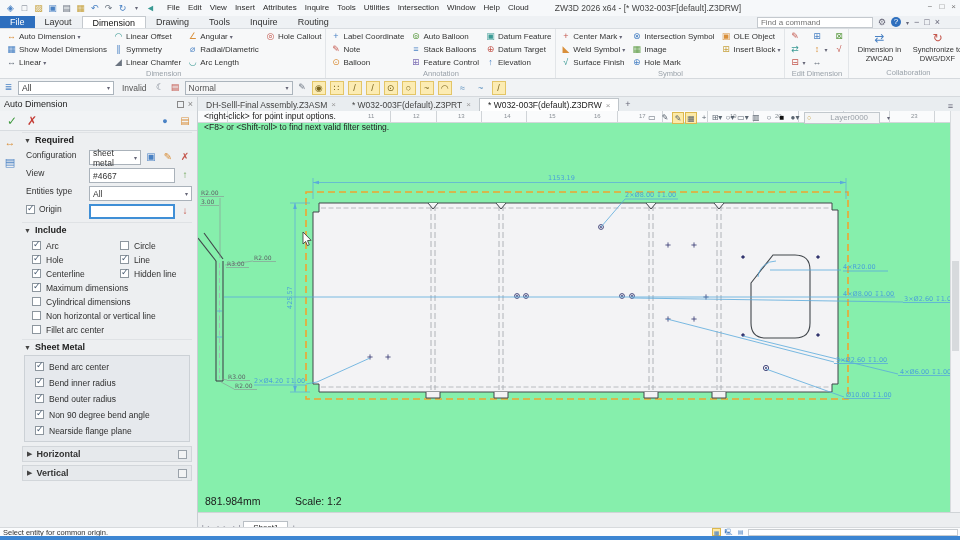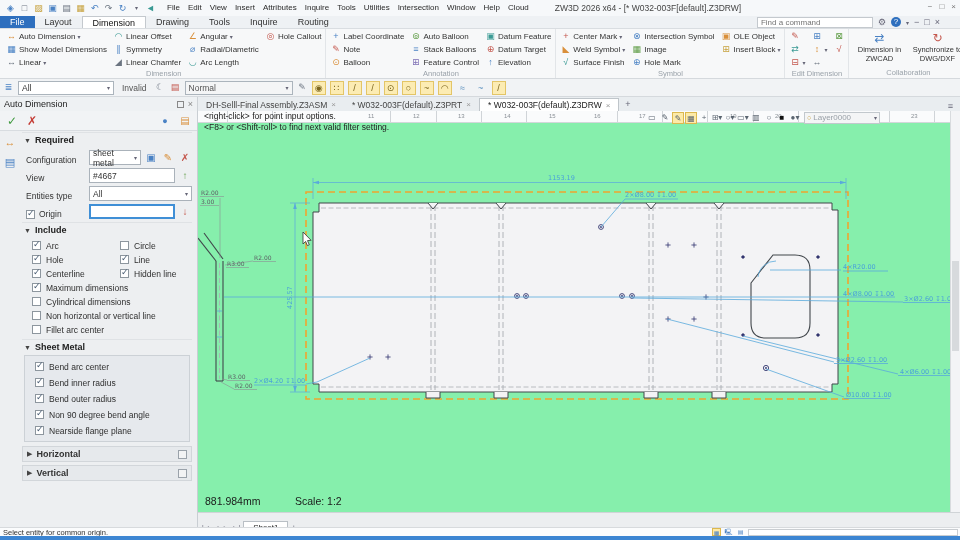--- a/index.html
+++ b/index.html
@@ -57,21 +57,21 @@
 #panel{position:absolute;left:0;top:111px;width:198px;height:416px;background:#edeff1;border-right:1px solid #c9ced3;display:flex;flex-direction:column}
 #panel-toolbar{height:20px;display:flex;align-items:center;gap:4px;padding:0 4px;border-bottom:1px solid #d8dce0;background:#f1f3f5;flex:none}
 .ptb{width:16px;height:16px;text-align:center;line-height:16px;font-size:12px;font-weight:bold}
 .ptb.ok{color:#3f9a3f}.ptb.cancel{color:#c43c35}
 #ptb-right{margin-left:auto;display:flex;gap:4px}
 #panel-body{flex:1;display:flex;min-height:0}
 #panel-strip{width:20px;display:flex;flex-direction:column;align-items:center;gap:9px;padding-top:6px;flex:none}
 #panel-content{flex:1;padding:1px 5px 0 2px;overflow:hidden}
 .sechead{display:flex;align-items:center;gap:4px;font-weight:bold;font-size:9px;color:#222;height:15px;border-top:1px solid #dfe2e5;padding-left:2px}
 .tri{font-size:7px;color:#444}
-.frow{display:flex;align-items:flex-end;gap:3px;margin:3px 0 3px 4px}
+.frow{display:flex;align-items:flex-start;gap:3px;margin:3px 0 3px 4px}
 .flabel{width:60px;font-size:8.5px;color:#333;flex:none}
 .fcombo,.finput{flex:1;height:15px;background:#fff;border:1px solid #aab2ba;font-size:8.5px;display:flex;align-items:center;padding:0 3px;gap:2px;min-width:0}
 .fcombo .drop{margin-left:auto}
 .finput.focus{border:2px solid #3f8fd6}
 .ficon{width:14px;height:14px;flex:none;text-align:center;line-height:14px;font-size:10px}
 .cb{width:9px;height:9px;border:1px solid #8d969e;background:#fff;position:relative;flex:none}
 .cb.on::after{content:"\2713";position:absolute;left:0;top:-3px;font-size:9px;color:#4a5d73}
 .cbrow{display:flex;align-items:center;gap:5px;height:13px}
 .cb-label{font-size:8.5px;color:#2f2f2f;white-space:nowrap}
 #include-grid{display:grid;grid-template-columns:88px 1fr;margin:2px 0 3px 10px;row-gap:1px}
@@ -81,21 +81,21 @@
 .collapsed .box{margin-left:auto;width:9px;height:9px;border:1px solid #9aa2aa;background:#f2f3f4}
 
 #canvas{position:absolute;left:198px;top:111px;width:762px;height:416px;background:#86efac;overflow:hidden}
 #ruler{position:absolute;left:0;top:0;width:752px;height:12px;background:#fafbfc;border-bottom:1px solid #d3d7da;z-index:1;
   background-image:repeating-linear-gradient(90deg,transparent 0 44.3px,#d0d4d8 44.3px 45.3px);background-position:148px 0}
 .rnum{position:absolute;top:2px;font-size:6px;color:#8a9096}
 #prompt{position:absolute;left:6px;top:0;font-size:8.5px;color:#222;line-height:11px;z-index:5}
 #da-toolbar{position:absolute;left:448px;top:0;height:13px;display:flex;gap:1px;z-index:6;align-items:center}
 .dai{width:12px;height:12px;font-size:8px;line-height:12px;text-align:center;color:#5b6570}
 .dai.sel{background:#fdeaa8;border:1px solid #dcb84f}
-#layer-combo{width:76px;height:12px;border:1px solid #c2c8cd;background:#f4f5f6;color:#9aa1a8;font-size:8px;display:flex;align-items:center;gap:2px;padding:0 2px;margin-left:2px}
+#layer-combo{width:76px;height:12px;border:1px solid #c2c8cd;background:#f4f5f6;color:#9aa1a8;font-size:8px;display:flex;align-items:center;gap:19px;padding:0 2px;margin-left:2px}
 #cad{position:absolute;left:0;top:0;z-index:2}
 #vscroll{position:absolute;right:0;top:0;width:10px;height:401px;background:#f3f4f6;border-left:1px solid #d8dbde;z-index:3}
 #vthumb{position:absolute;left:1px;top:150px;width:7px;height:90px;background:#d7dadd}
 #readout{position:absolute;left:7px;top:384px;font-size:10.5px;color:#1a1a1a;z-index:4}
 #scale{position:absolute;left:97px;top:384px;font-size:10.5px;color:#1a1a1a;z-index:4}
 #sheetbar{position:absolute;left:0;top:401px;width:762px;height:29px;background:#eceef0;border-top:1px solid #d0d4d7;display:flex;align-items:center;gap:3px;padding:8px 4px;z-index:4}
 .snav{font-size:6.5px;color:#667}
 #sheet-tab{height:13px;background:#fff;border:1px solid #b9bfc5;padding:0 9px;font-size:8px;display:flex;align-items:center;color:#222}
 
 #statusbar{position:absolute;left:0;top:527px;width:960px;height:9px;background:#fbfcfd;border-top:1px solid #d7dadd;display:flex;align-items:center;font-size:7.5px;color:#333;padding-left:3px}

